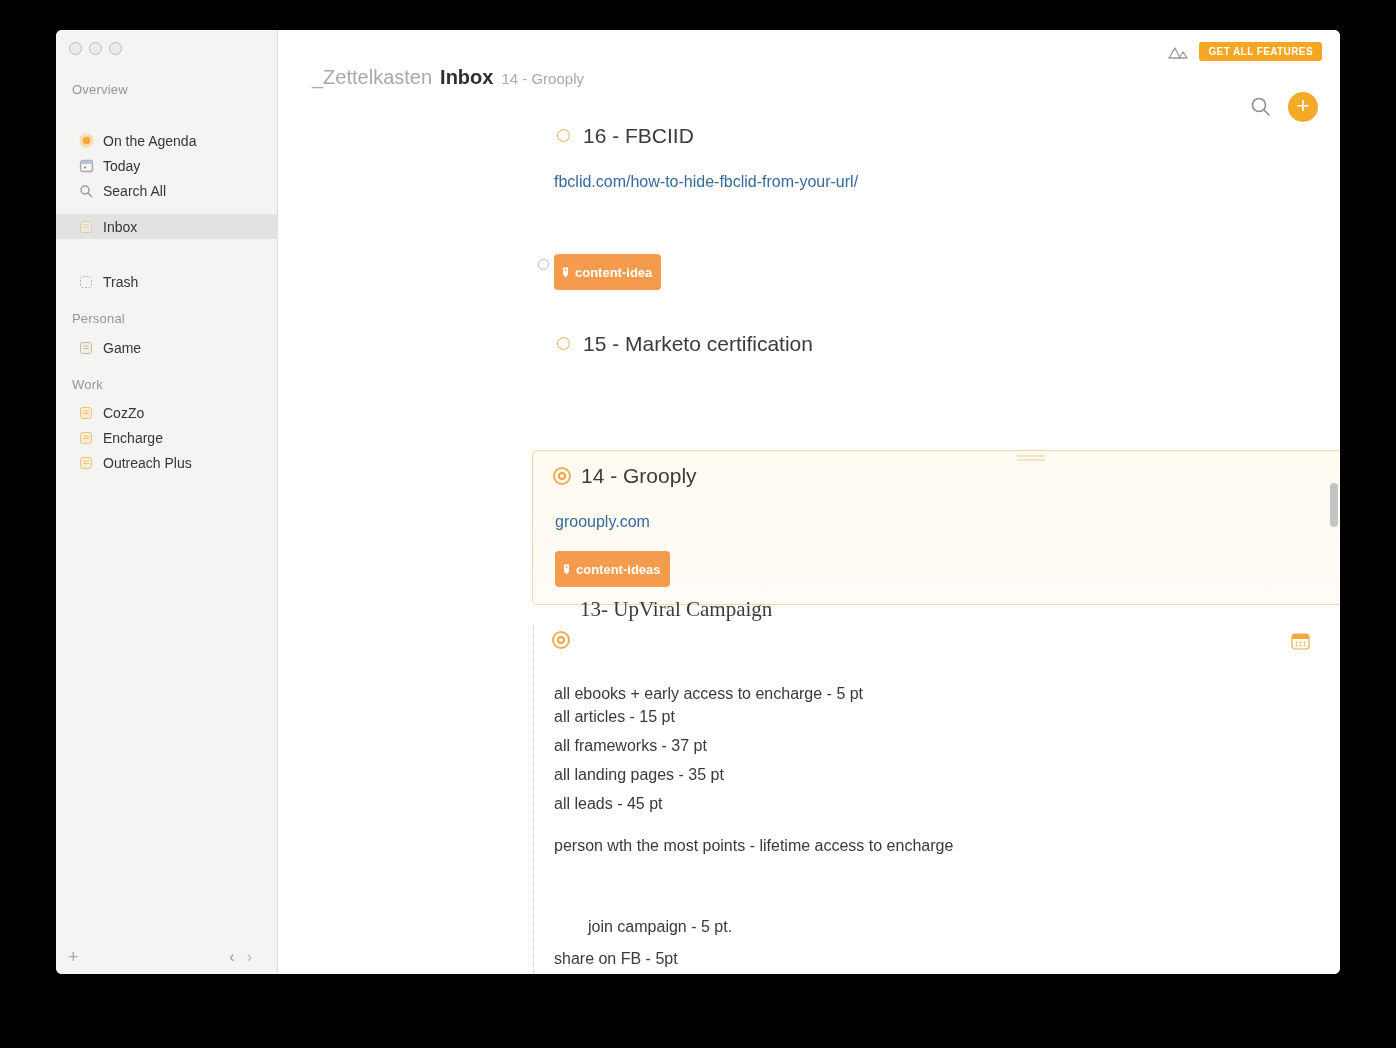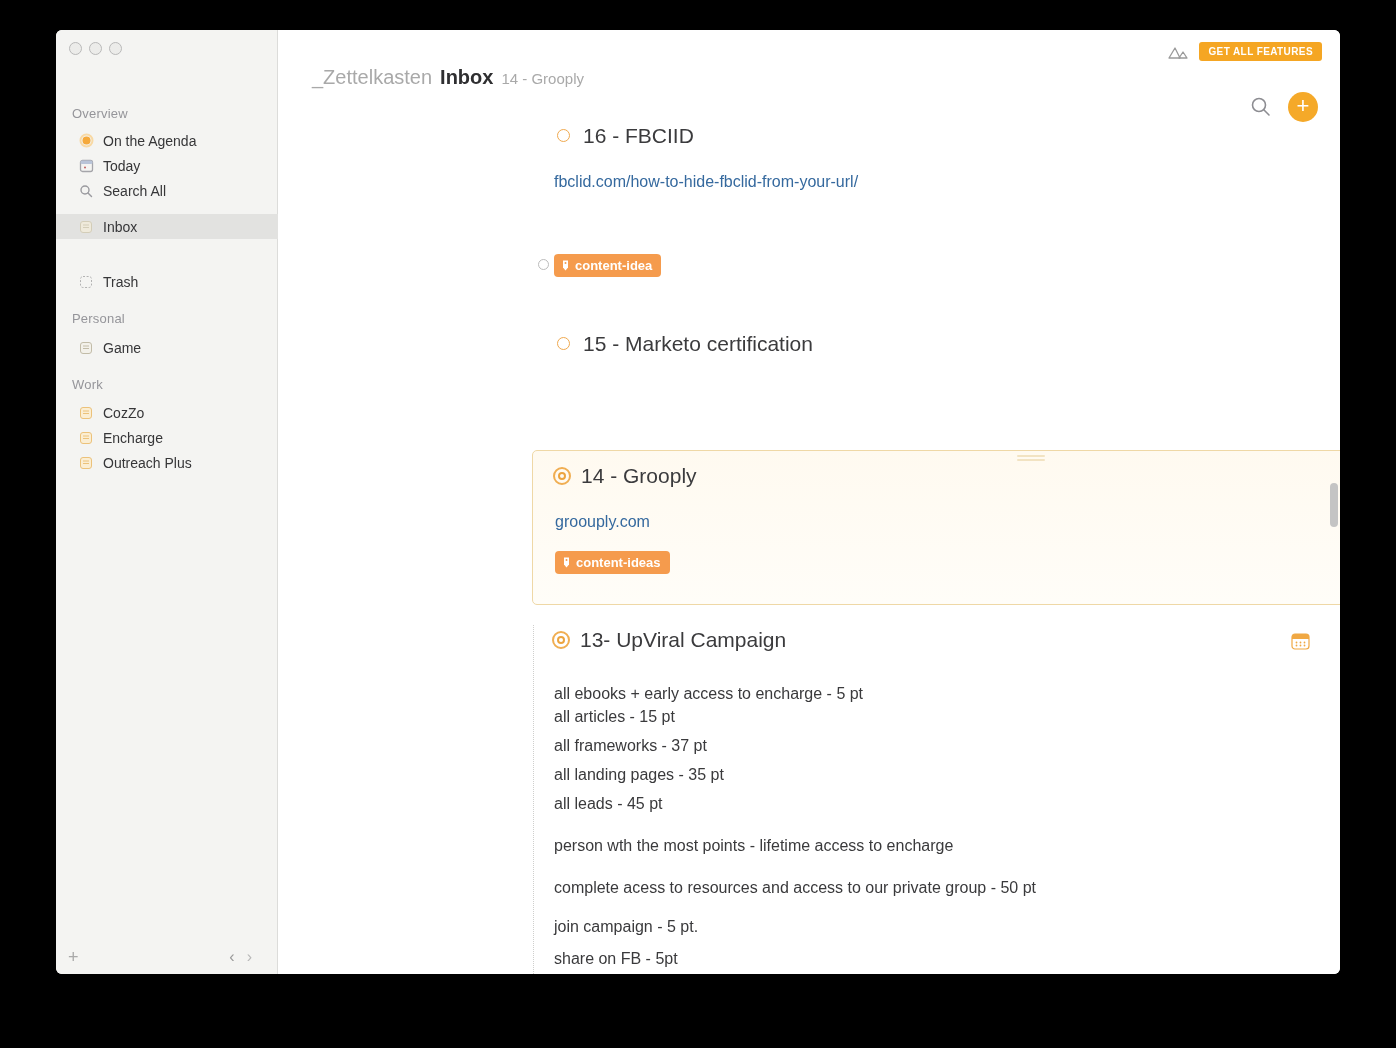--- a/index.html
+++ b/index.html
@@ -43,21 +43,21 @@
 
   
   .note-title { position:absolute; font-size:21px; color:#3b3b3d; }
   .note-link { position:absolute; font-size:16px; color:#35699e; }
   .bullet-ring { position:absolute; width:13px; height:13px; border:1.5px solid #efa94f; border-radius:50%; }
   .bullet-gray { position:absolute; width:11px; height:11px; border:1.5px solid #bcbcbc; border-radius:50%; }
   .bullet-double { position:absolute; width:18px; height:18px; border:2px solid #f0ae52; border-radius:50%;
                    display:flex; align-items:center; justify-content:center; }
   .bullet-double i { width:8px; height:8px; border:2px solid #eca43f; border-radius:50%; display:block; }
 
-  .tag-pill { position:absolute; height:23px; background:#f59b4d; border-radius:4px; color:#fff;
+  .tag-pill { position:absolute; height:36px; background:#f59b4d; border-radius:4px; color:#fff;
               font-size:13px; font-weight:600; display:inline-flex; align-items:center; gap:5px; padding:0 9px 0 7px; }
 
   .card { position:absolute; left:254px; top:420px; width:998px; height:155px;
           border:1px solid #efd8a6; border-radius:5px;
           background:linear-gradient(180deg,#fffaf0 0%, #fffdf8 100%); }
   .drag-handle { position:absolute; left:50%; top:4px; transform:translateX(-50%); width:28px; }
   .drag-handle b { display:block; height:2px; border-radius:1px; background:#f2e3c2; margin-bottom:2px; }
 
   .dotted-edge { position:absolute; left:255px; top:595px; height:349px; width:0;
                  border-left:1px dotted #cfcfcd; }
@@ -74,21 +74,21 @@
 <div class="stage">
   <div class="window">
 
     <div class="sidebar">
       <div class="traffic">
         <span></span>
         <span></span>
         <span></span>
       </div>
 
-      <div class="side-section" style="top:76px">Overview</div>
+      <div class="side-section" style="top:52px">Overview</div>
 
       <div class="side-item" style="top:98px">
         <span class="ic">
           <svg width="15" height="15" viewBox="0 0 15 15">
               <circle cx="7.5" cy="7.5" r="6" fill="none" stroke="#f8d9a4" stroke-width="2"></circle>
               <circle cx="7.5" cy="7.5" r="4" fill="#f5a93b"></circle>
             </svg>
         </span>
         <span class="lbl">On the Agenda</span>
       </div>
@@ -255,40 +255,39 @@
             </svg>
           <span>content-ideas</span>
         </span>
 
       </div>
 
       <div class="dotted-edge"></div>
       <span class="bullet-double" style="left:274px; top:601px;">
           <i></i>
         </span>
-      <div class="note-title" style="left:302px; top:598px;">13- UpViral Campaign</div>
+      <div class="note-title" style="left:302px; top:567px;font-family:Liberation Serif, serif;">13- UpViral Campaign</div>
       <span style="position:absolute; right:30px; top:602px;">
         <svg width="19" height="19" viewBox="0 0 19 19">
             <rect x="1" y="2" width="17" height="15" rx="3" fill="#fff" stroke="#f0a843" stroke-width="1.2"></rect>
             <path d="M1 5 a3 3 0 0 1 3 -3 h11 a3 3 0 0 1 3 3 v2 H1 Z" fill="#f0a843"></path>
             <circle cx="5.5" cy="10.5" r="0.9" fill="#f0a843"></circle>
             <circle cx="9.5" cy="10.5" r="0.9" fill="#f0a843"></circle>
             <circle cx="13.5" cy="10.5" r="0.9" fill="#f0a843"></circle>
             <circle cx="5.5" cy="13.5" r="0.9" fill="#f0a843"></circle>
             <circle cx="9.5" cy="13.5" r="0.9" fill="#f0a843"></circle>
             <circle cx="13.5" cy="13.5" r="0.9" fill="#f0a843"></circle>
           </svg>
       </span>
 
       <div class="body-line" style="top:649px;margin-top:6px;">all ebooks + early access to encharge - 5 pt</div>
       <div class="body-line" style="top:678px;">all articles - 15 pt</div>
       <div class="body-line" style="top:707px;">all frameworks - 37 pt</div>
       <div class="body-line" style="top:736px;">all landing pages - 35 pt</div>
       <div class="body-line" style="top:765px;">all leads - 45 pt</div>
       <div class="body-line" style="top:807px;">person wth the most points - lifetime access to encharge</div>
-      <div class="body-line" style="top:849px;">complete acess to resources and access to our private group - 50 pt</div>
-      <div class="body-line" style="top:888px;">join campaign - 5 pt.</div>
+      <div class="body-line" style="top:888px;margin-left:34px;">join campaign - 5 pt.</div>
       <div class="body-line" style="top:920px;">share on FB - 5pt</div>
 
       <div class="scroll-thumb"></div>
     </div>
   </div>
 </div>
 
 </body></html>

